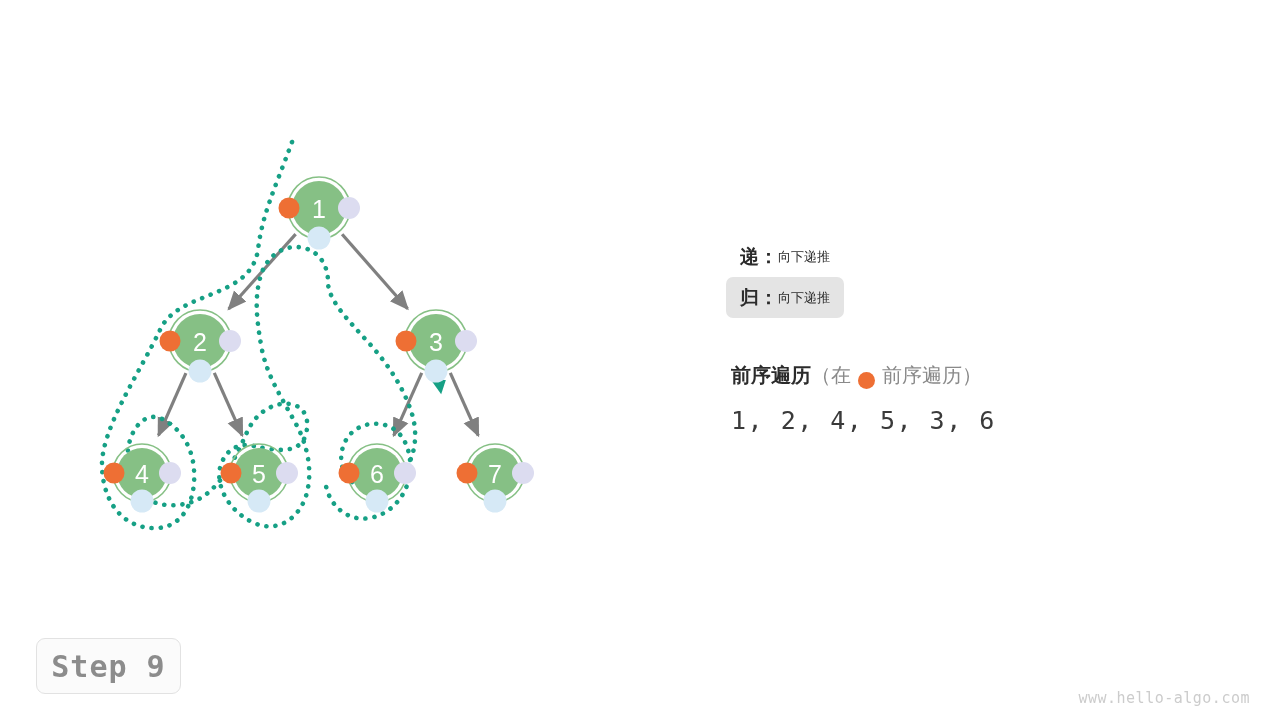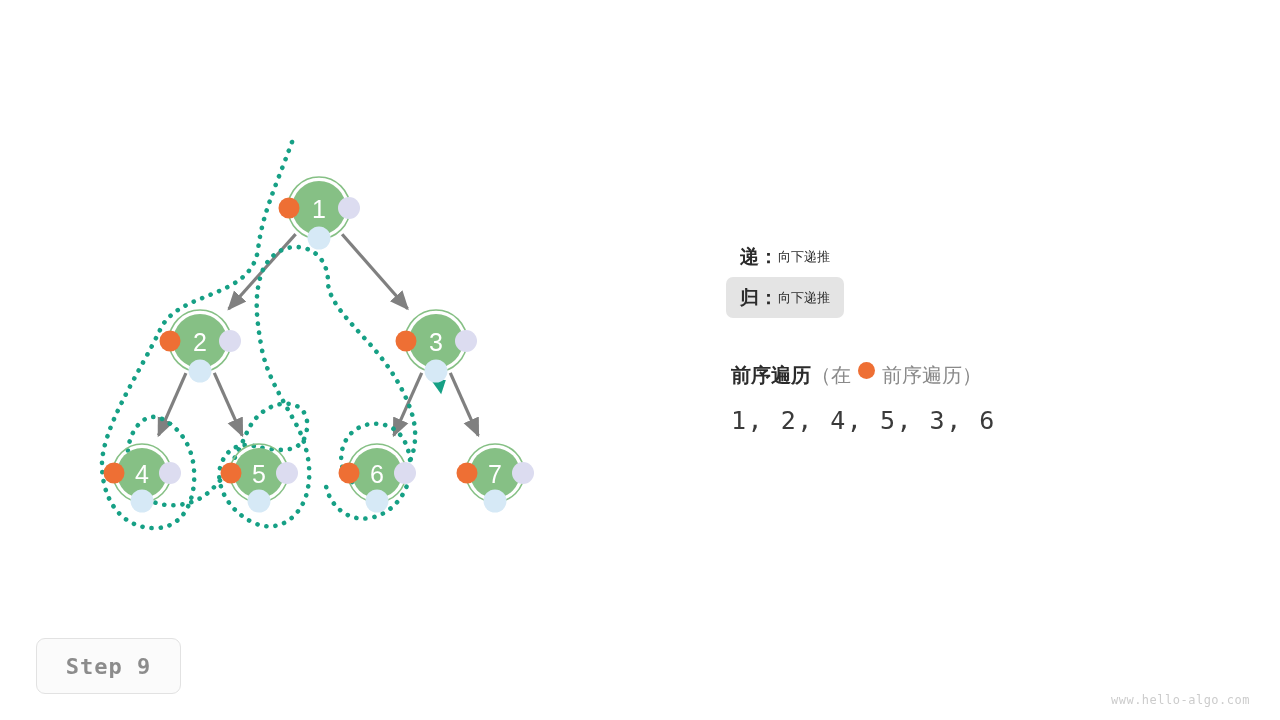--- a/index.html
+++ b/index.html
@@ -70,21 +70,21 @@
   }
 
   #traversal {
     position: absolute;
     left: 731px;
     top: 362px;
     width: 520px;
   }
   .trav-head {
     display: flex;
-    align-items: flex-start;
+    align-items: flex-end;
     white-space: pre;
   }
   .trav-title {
     font-size: 20px;
     font-weight: bold;
     color: #2b2b2b;
   }
   .trav-paren {
     font-size: 20px;
     color: #8a8a8a;
@@ -116,33 +116,33 @@
     box-sizing: border-box;
     border: 1px solid #e2e2e2;
     border-radius: 9px;
     background: #fbfbfb;
     display: flex;
     align-items: center;
     justify-content: center;
   }
   #step-badge .step-text {
     font-family: "DejaVu Sans Mono", "Liberation Mono", monospace;
-    font-size: 22px;
+    font-size: 30px;
     font-weight: bold;
     color: #8c8c8c;
     letter-spacing: 1px;
   }
 
   
   #watermark {
     position: absolute;
     right: 30px;
     bottom: 13px;
     font-family: "DejaVu Sans Mono", "Liberation Mono", monospace;
-    font-size: 12px;
+    font-size: 15px;
     color: #cccccc;
     letter-spacing: 0.5px;
   }
 </style>
 </head>
 <body>
 
 <div id="stage">
 
   <svg id="tree-svg" viewBox="0 0 640 620">

